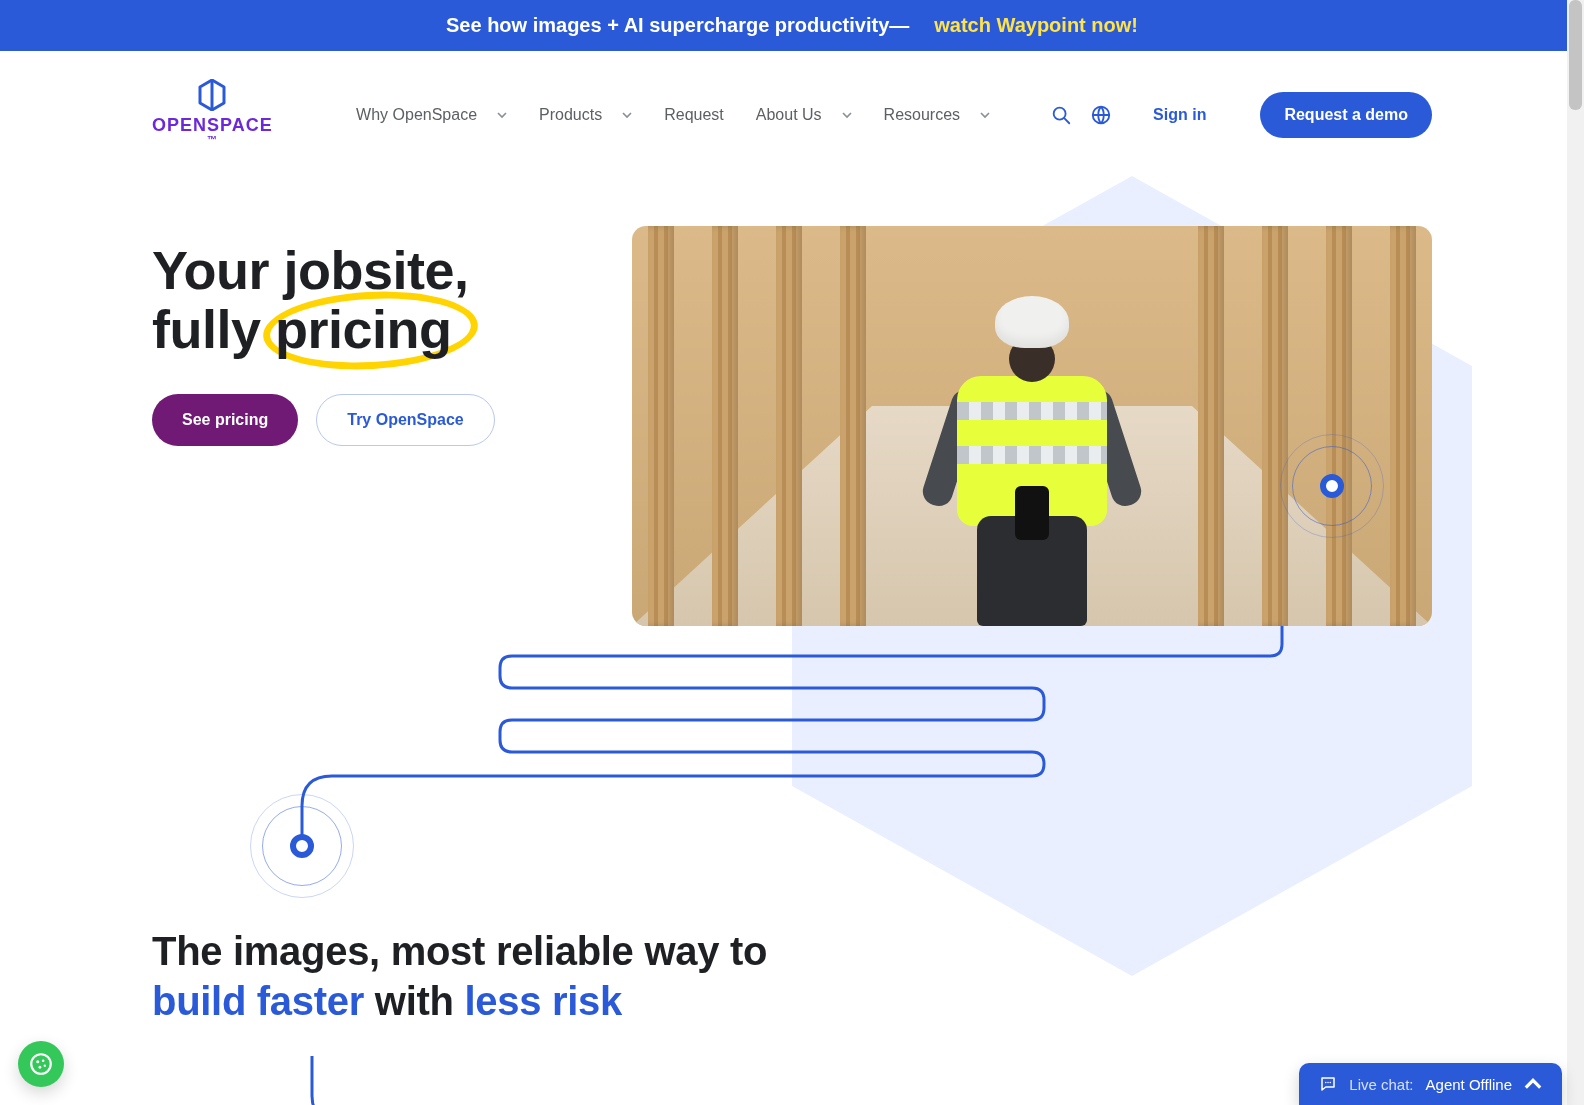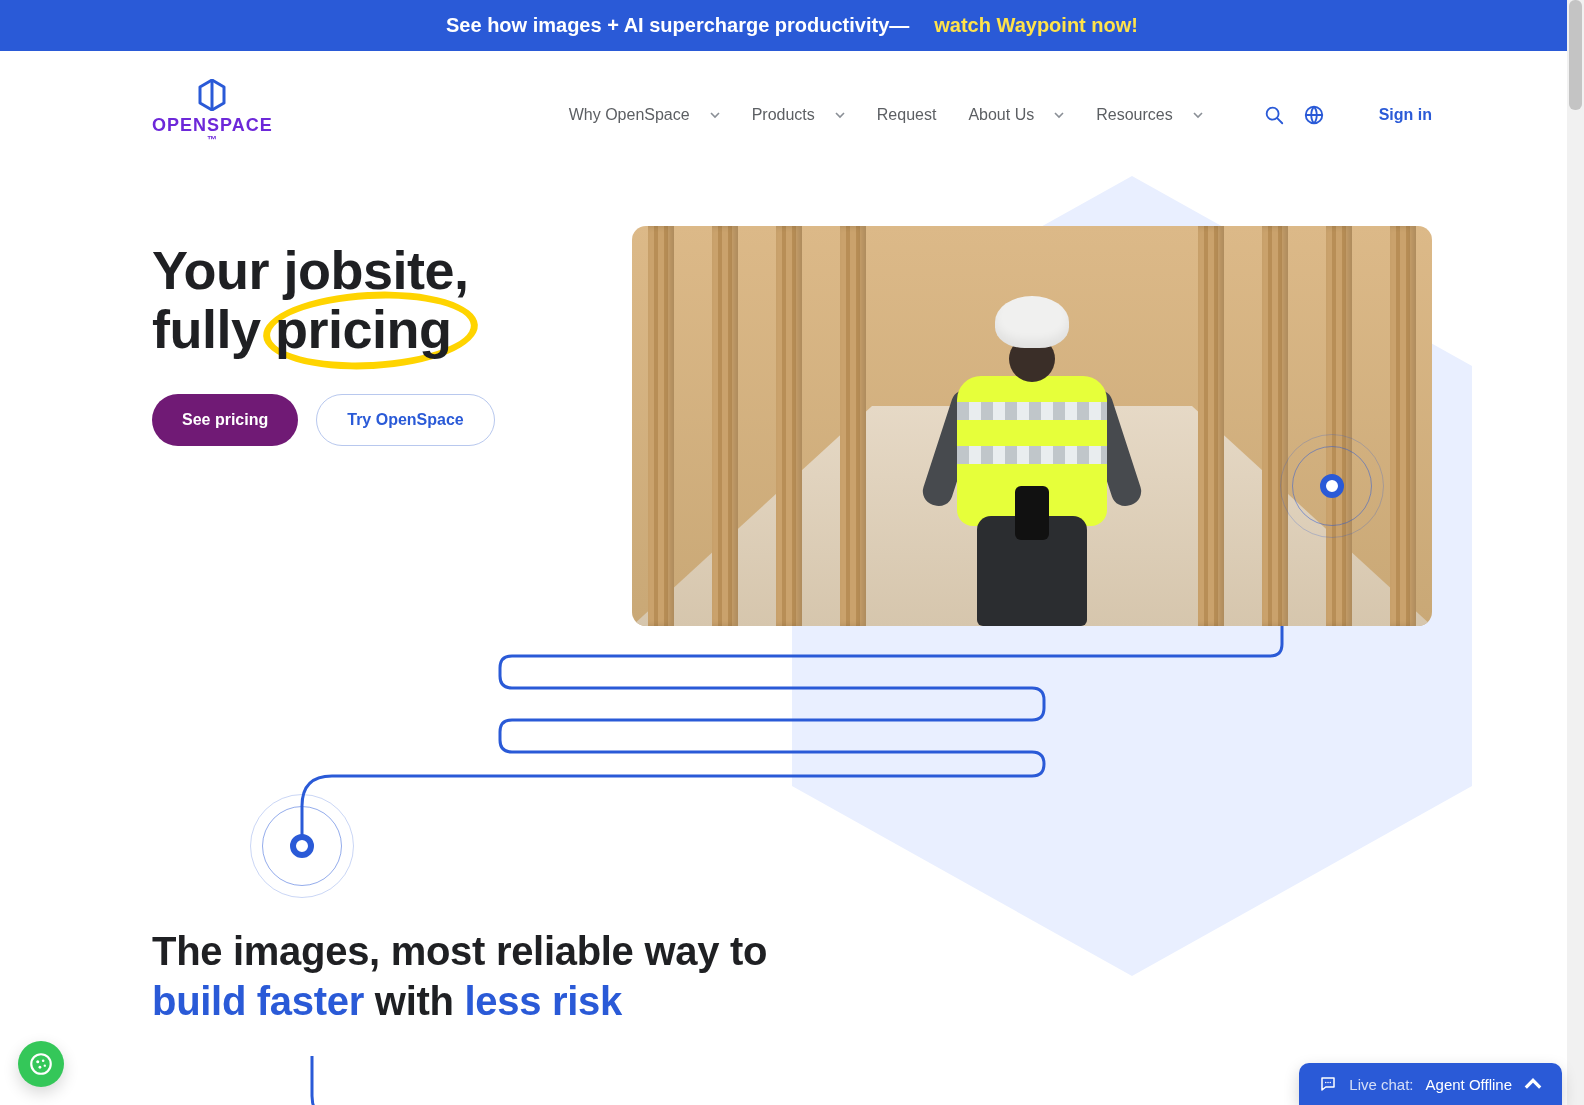--- a/index.html
+++ b/index.html
@@ -36,21 +36,21 @@
     margin-left: auto;
     display: flex; align-items: center; gap: 32px;
   }
   nav.main-nav .nav-item {
     color: #5c5f63; font-size: 16px; display: flex; align-items: center; gap:20px;
     cursor: pointer;
   }
   .chev { width:10px; height:10px; }
   .icons { display:flex; gap:18px; align-items:center; margin-left: 28px; }
   .icon-btn { width:22px; height:22px; color:#2a5ad7; cursor:pointer; }
-  .signin { color:#2a5ad7; font-weight:600; font-size:16px; margin-left:22px; cursor:pointer;}
+  .signin { color:#2a5ad7; font-weight:600; font-size:16px; margin-left:9px; cursor:pointer;}
   .demo-btn {
     background:#2a5ad7; color:#fff; border:none; border-radius:999px;
     padding:14px 24px; font-size:16px; font-weight:600; margin-left:22px; cursor:pointer;
   }
 
   
   .hero {
     display:grid;
     grid-template-columns: 480px 1fr;
     margin-top: 55px;
@@ -239,20 +239,21 @@
           <circle cx="10.5" cy="10.5" r="6.5" fill="none" stroke="#2a5ad7" stroke-width="2"></circle>
           <line x1="15.5" y1="15.5" x2="21" y2="21" stroke="#2a5ad7" stroke-width="2" stroke-linecap="round"></line>
         </svg>
         <svg class="icon-btn" viewBox="0 0 24 24">
           <circle cx="12" cy="12" r="9" fill="none" stroke="#2a5ad7" stroke-width="2"></circle>
           <path d="M3 12 H21 M12 3 C8 7 8 17 12 21 M12 3 C16 7 16 17 12 21" fill="none" stroke="#2a5ad7" stroke-width="2"></path>
         </svg>
       </div>
 
       <a class="signin">Sign in</a>
+      <button class="demo-btn">Request a demo</button>
     </nav>
   </header>
 
   
   <section class="hero">
 
     <svg class="hex-bg" viewBox="0 0 760 820">
       <path d="M380 10 L720 200 V620 L380 810 L40 620 V200 Z" fill="#e9efff"></path>
     </svg>
 

